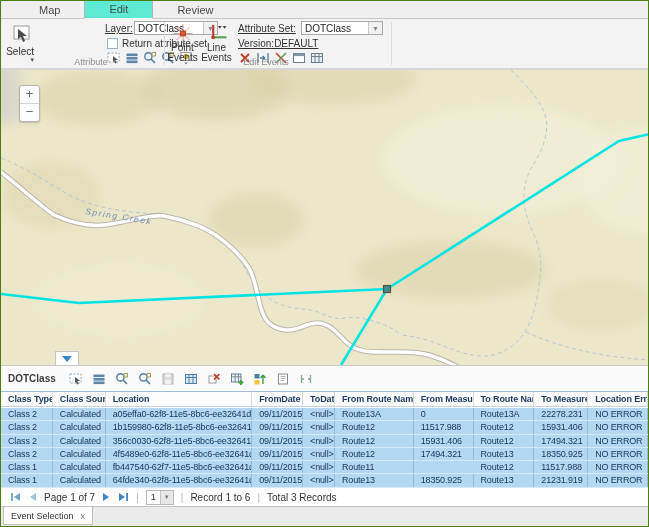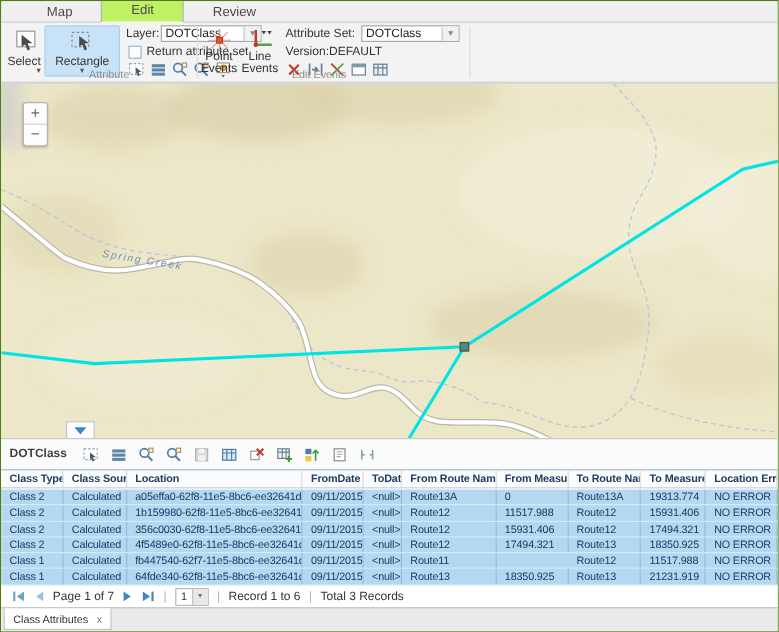--- a/index.html
+++ b/index.html
@@ -2,30 +2,30 @@
 <html><head>
 <meta charset="utf-8">
 <style>
   html,body{margin:0;padding:0;background:#dcdcdc;}
   .window{position:relative;width:649px;height:527px;box-sizing:border-box;border:1px solid #4d7c0f;
     background:#fff;font-family:"Liberation Sans",sans-serif;overflow:hidden;}
   
   .tabstrip{position:absolute;top:0;left:0;right:0;height:18px;background:#f0eff0;
     border-bottom:1px solid #c6c6c6;display:flex;align-items:flex-end;padding-left:14px;box-sizing:border-box;}
   .tab{height:16px;line-height:16px;padding:0 24px;font-size:11px;color:#4a4a4a;cursor:default;}
-  .tab.active{background:#bef264;border:1px solid #b5b5b5;border-bottom:1px solid #fff;height:17px;line-height:17px;margin-bottom:-1px;}
+  .tab.active{background:#5eead4;border:1px solid #b5b5b5;border-bottom:1px solid #fff;height:17px;line-height:17px;margin-bottom:-1px;}
   
   .ribbon{position:absolute;top:18px;left:0;right:0;height:49px;background:#f4f3f4;border-bottom:2px solid #d6d5d6;}
   .group-divider{position:absolute;top:3px;bottom:3px;width:1px;background:#dddcdd;}
   .group-label{position:absolute;bottom:1px;font-size:9px;color:#8d8d8d;text-align:center;}
   .bigbtn{position:absolute;display:flex;flex-direction:column;align-items:center;justify-content:flex-start;
     font-size:10px;color:#333;border:1px solid transparent;border-radius:2px;padding-top:2px;box-sizing:border-box;}
   .bigbtn .caret{font-size:7px;color:#555;line-height:5px;}
   .bigbtn.selected{background:#c8e3f8;border:1px solid #a9cfef;}
-  .rlabel{position:absolute;font-size:10px;color:#333;white-space:nowrap;}
+  .rlabel{position:absolute;font-size:10px;color:#333;white-space:nowrap;text-decoration:underline;}
   .combo{position:absolute;display:flex;align-items:center;height:14px;background:#fff;border:1px solid #a9a9a9;
     font-size:10px;color:#222;box-sizing:border-box;}
   .combo .cval{flex:1;padding-left:3px;overflow:hidden;white-space:nowrap;}
   .combo .carrow{width:13px;align-self:stretch;border-left:1px solid #c9c9c9;background:#f1f1f1;
     display:flex;align-items:center;justify-content:center;font-size:7px;color:#888;}
   .checkrow{position:absolute;display:flex;align-items:center;gap:4px;font-size:10px;color:#333;}
   .checkbox{width:9px;height:9px;background:#fff;border:1px solid #93b4cd;}
   .mini-row{position:absolute;display:flex;gap:4px;align-items:center;}
   .mi{width:14px;height:14px;display:inline-block;}
   
@@ -78,28 +78,20 @@
   </div>
 
   <div class="ribbon">
 
     <div class="bigbtn" style="left:3px;top:2px;width:31px;height:43px;align-items:flex-end;">
       <svg class="ico" width="22" height="22" viewBox="0 0 22 22">
         <rect x="2" y="2" width="15" height="13" fill="#fdfdfd" stroke="#9a9a9a"></rect>
         <path d="M6 5 L15 12 L11 12 L13 17 L11 18 L9 13 L6 15 Z" fill="#4a4a4a"></path>
       </svg>
       <span>Select</span>
-      <span class="caret">▾</span>
-    </div>
-    <div class="bigbtn selected" style="left:36px;top:2px;width:63px;height:43px;">
-      <svg class="ico" width="22" height="22" viewBox="0 0 22 22">
-        <rect x="2" y="3" width="14" height="12" fill="none" stroke="#7a8a96" stroke-dasharray="2,2"></rect>
-        <path d="M8 6 L16 12 L12.5 12 L14.5 17 L12.5 18 L10.5 13 L8 15 Z" fill="#4a4a4a"></path>
-      </svg>
-      <span>Rectangle</span>
       <span class="caret">▾</span>
     </div>
     <span class="rlabel" style="left:104px;top:4px;">Layer:</span>
     <div class="combo" style="left:133px;top:2px;width:84px;">
       <span class="cval">DOTClass</span>
       <span class="carrow">▼</span>
     </div>
     <div class="checkrow" style="left:106px;top:19px;">
       <span class="checkbox"></span>
       <span>Return attribute set</span>
@@ -306,21 +298,21 @@
   <div class="table-body">
       <div class="tr">
         <div class="td" style="width: 52px;">Class 2</div>
         <div class="td" style="width: 53px;">Calculated</div>
         <div class="td" style="width: 147px;">a05effa0-62f8-11e5-8bc6-ee32641d5ec9</div>
         <div class="td" style="width: 51px;">09/11/2015</div>
         <div class="td" style="width: 32px;">&lt;null&gt;</div>
         <div class="td" style="width: 79px;">Route13A</div>
         <div class="td" style="width: 60px;">0</div>
         <div class="td" style="width: 61px;">Route13A</div>
-        <div class="td" style="width: 54px;">19313.774</div>
+        <div class="td" style="width: 54px;">22278.231</div>
         <div class="td" style="width: 60px;">NO ERROR</div>
       </div>
       <div class="tr">
         <div class="td" style="width: 52px;">Class 2</div>
         <div class="td" style="width: 53px;">Calculated</div>
         <div class="td" style="width: 147px;">1b159980-62f8-11e5-8bc6-ee32641d5ec9</div>
         <div class="td" style="width: 51px;">09/11/2015</div>
         <div class="td" style="width: 32px;">&lt;null&gt;</div>
         <div class="td" style="width: 79px;">Route12</div>
         <div class="td" style="width: 60px;">11517.988</div>
@@ -408,18 +400,18 @@
       <span class="pa">▼</span>
     </span>
     <span class="psep">|</span>
     <span>Record 1 to 6</span>
     <span class="psep">|</span>
     <span>Total 3 Records</span>
   </div>
 
   <div class="footer">
     <div class="footer-tab">
-      <span>Class Attributes</span>
+      <span>Event Selection</span>
       <span class="close">x</span>
     </div>
   </div>
 
 </div>
 
 </body></html>

